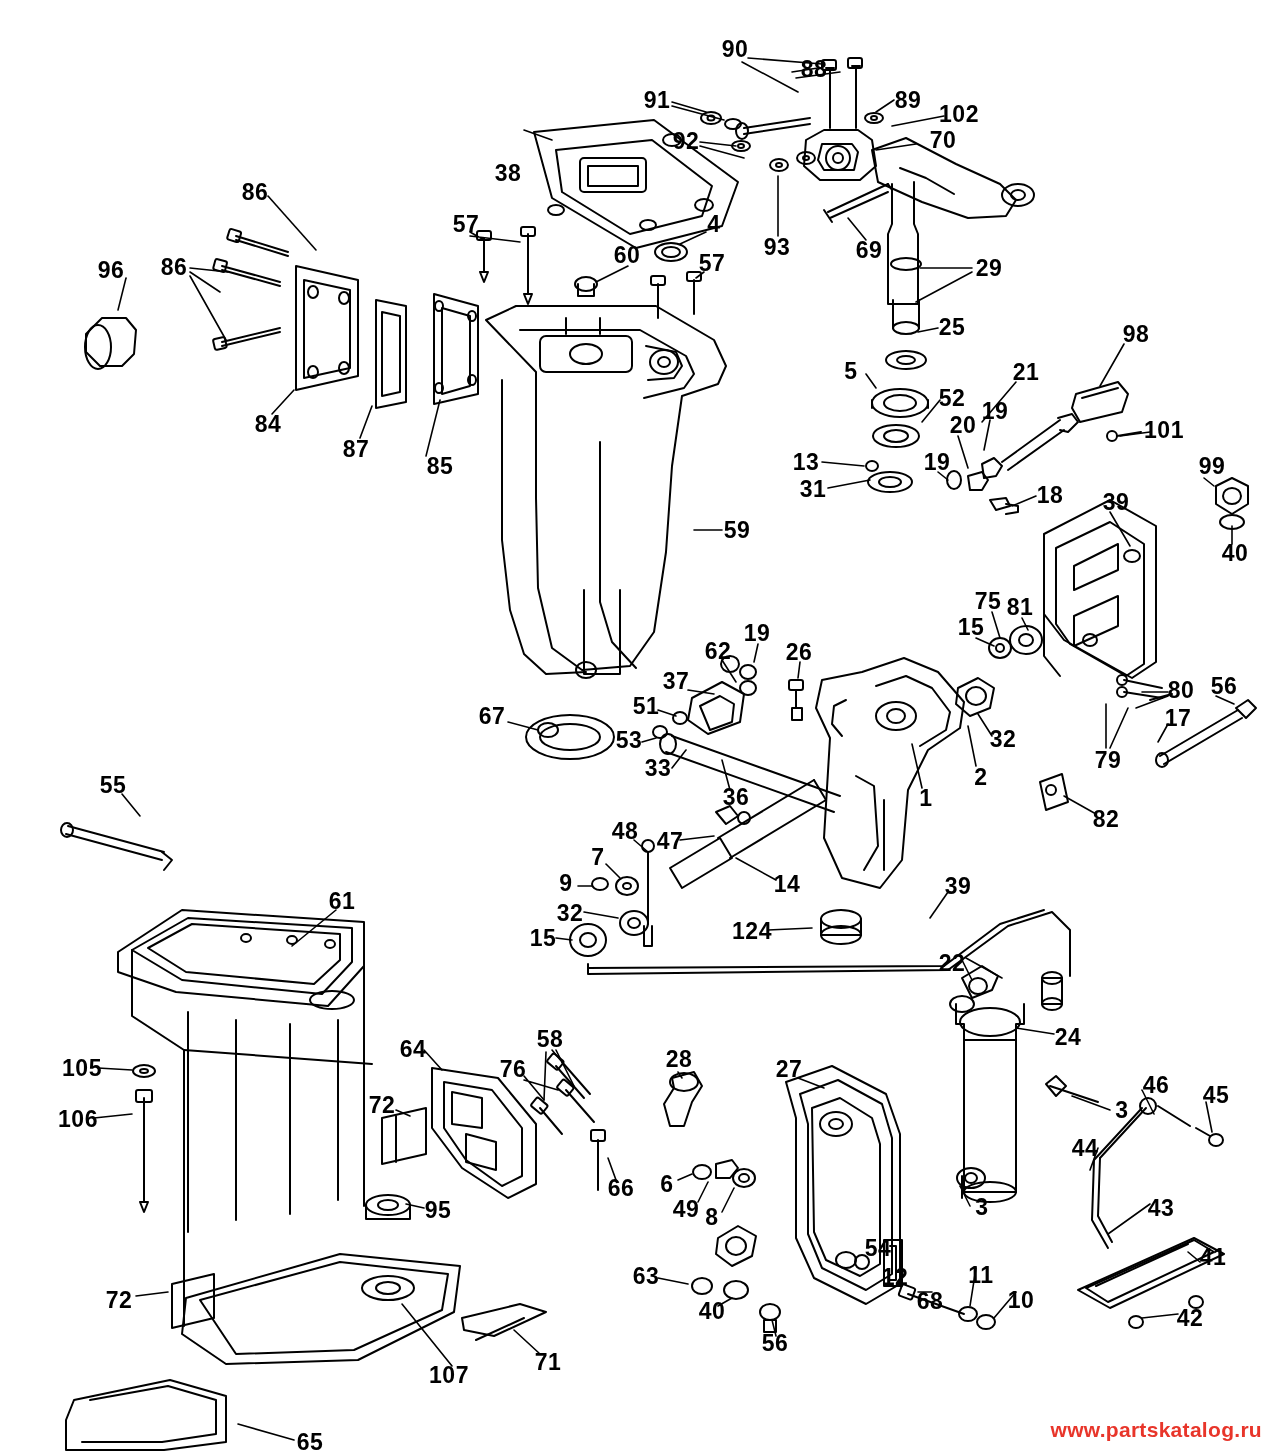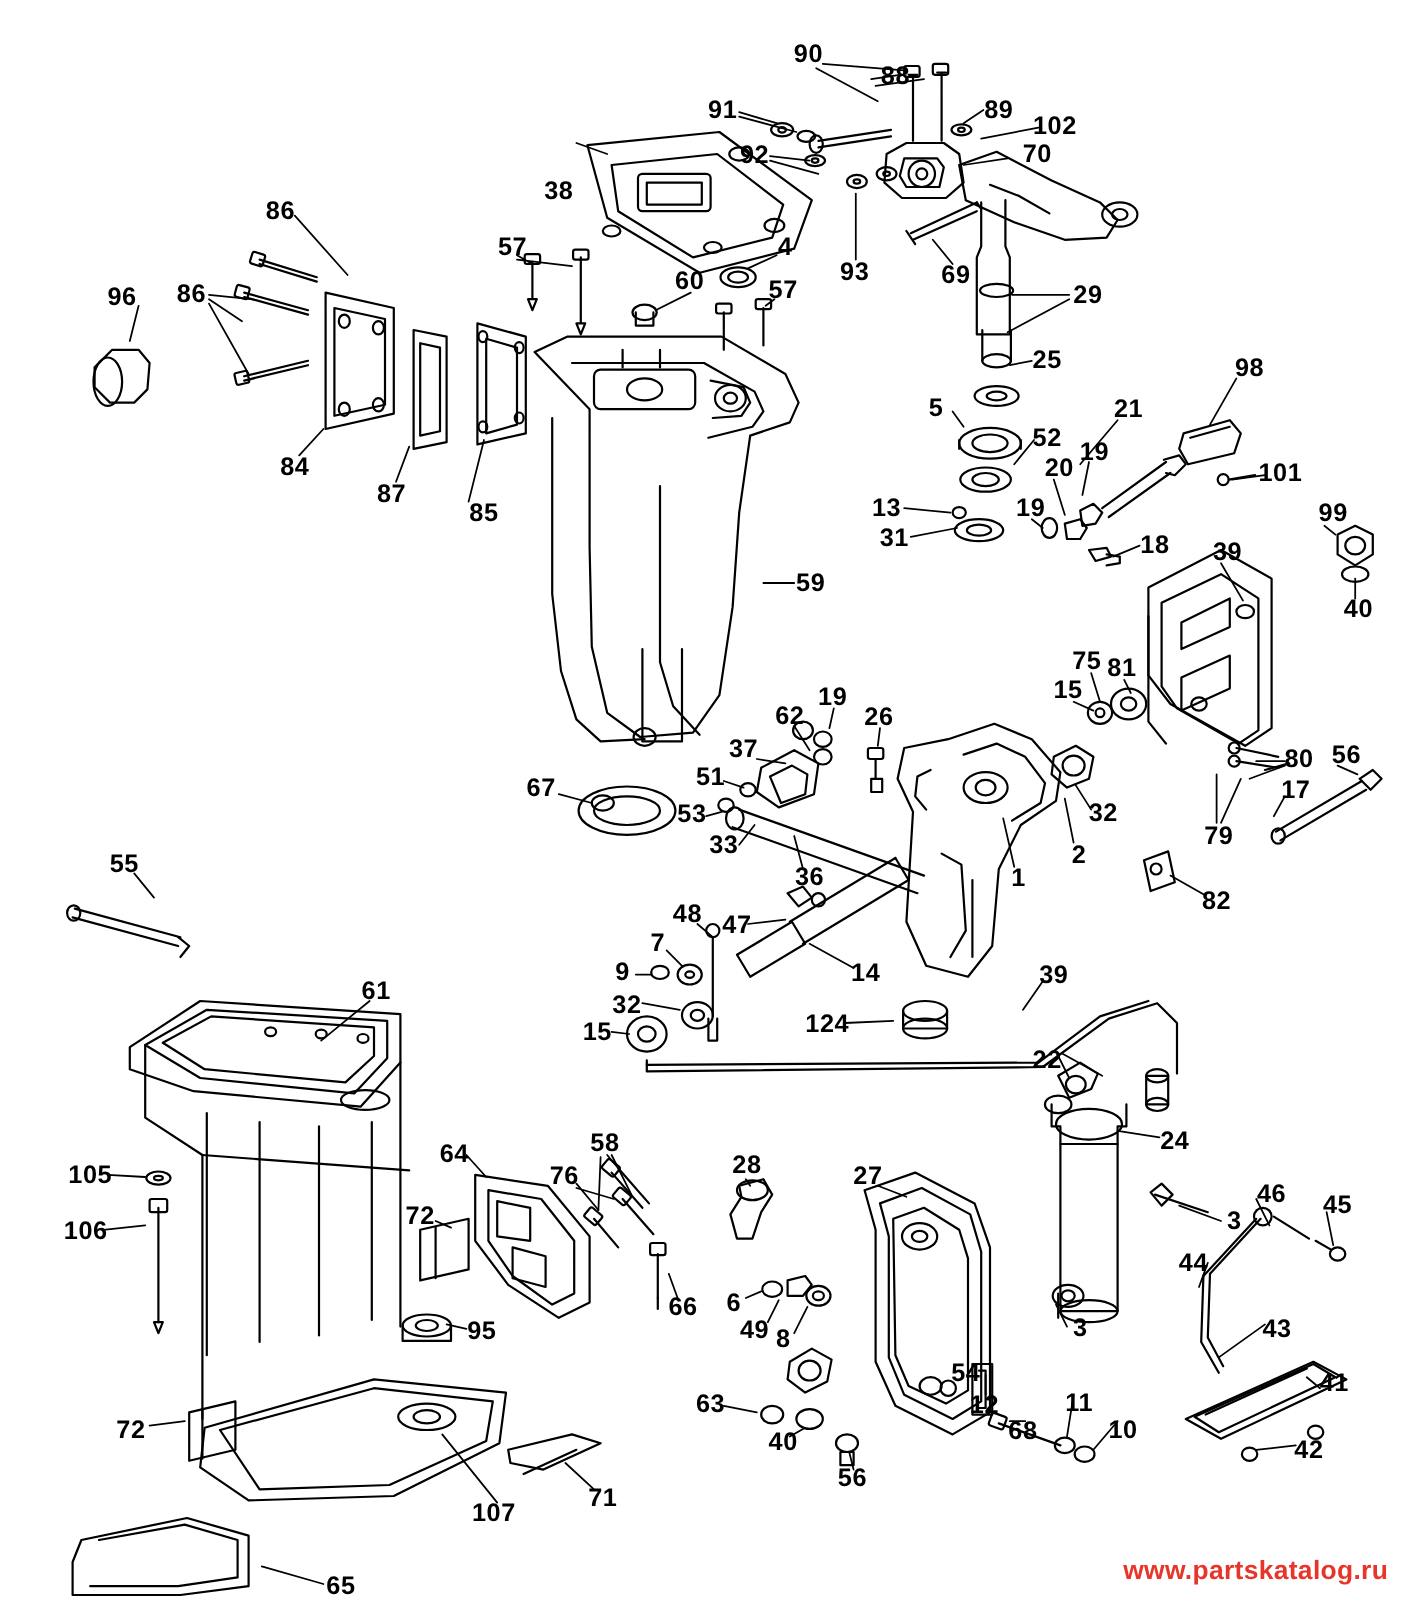--- a/index.html
+++ b/index.html
@@ -33,21 +33,21 @@
     line-height: 1;
     white-space: nowrap;
     transform: translate(-50%, -50%);
     letter-spacing: 0.5px;
   }
   #watermark {
     position: absolute;
     right: 18px;
     bottom: 14px;
     font-family: "Liberation Sans", sans-serif;
-    font-size: 24px;
+    font-size: 21px;
     font-weight: bold;
     color: #e8352a;
     letter-spacing: 0.3px;
     white-space: nowrap;
   }
 </style>
 </head>
 <body>
 
 <div id="sheet">

